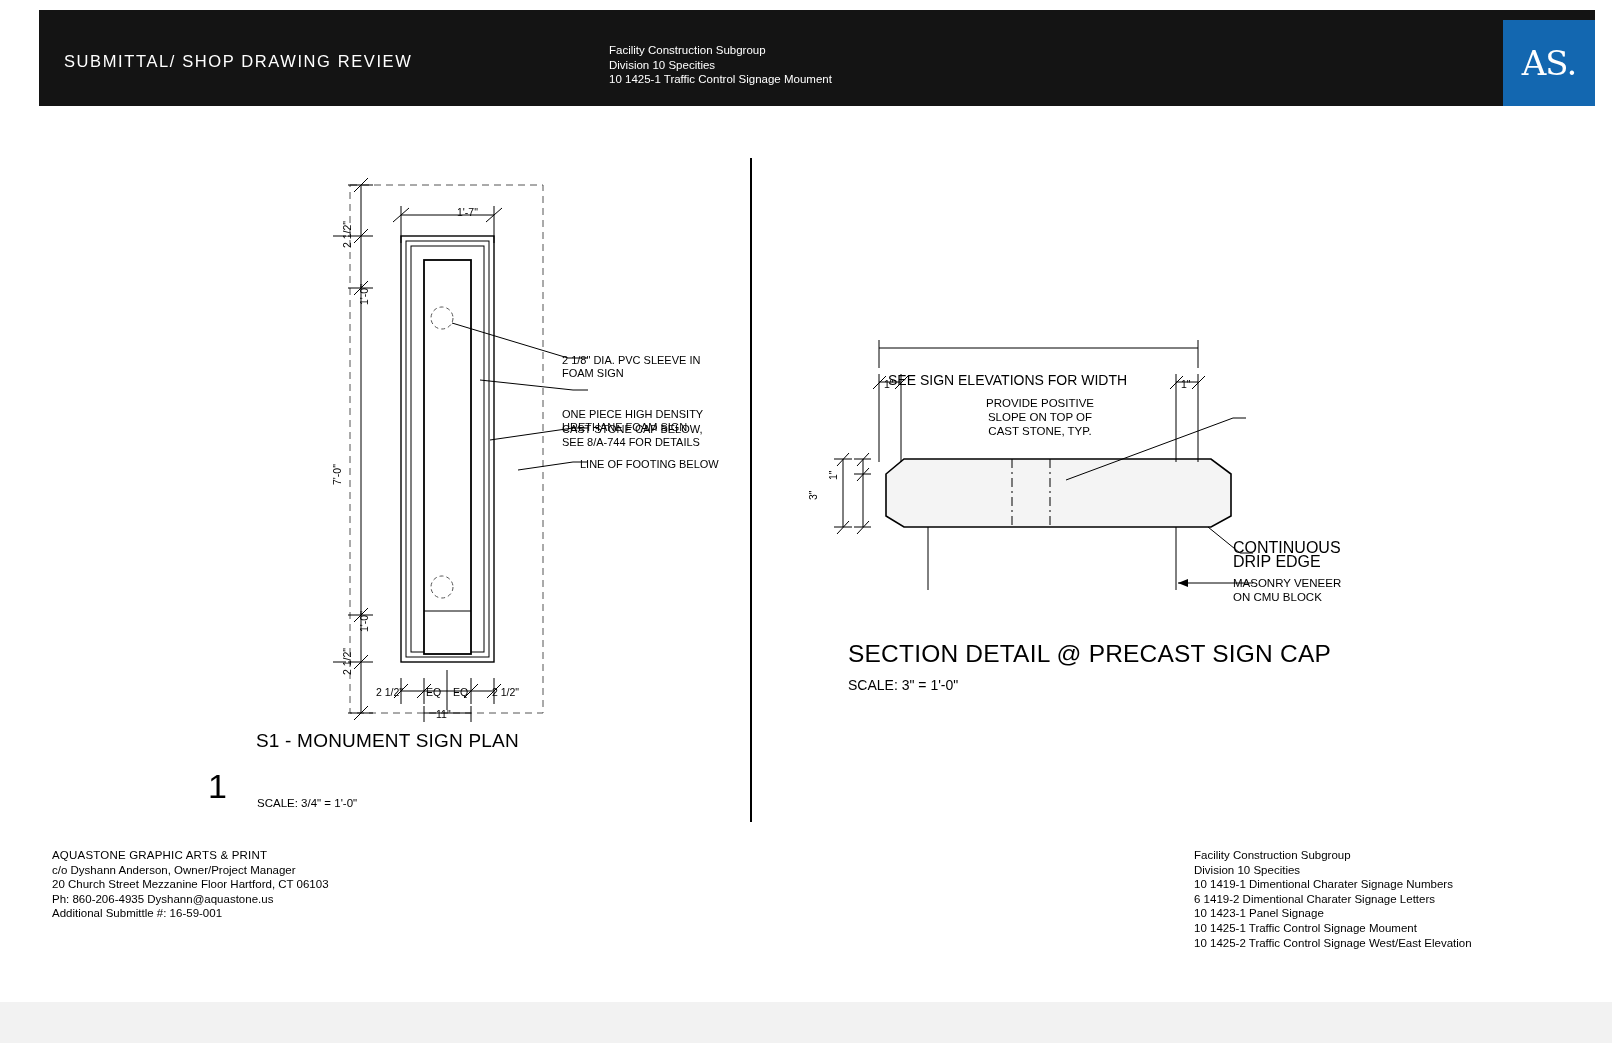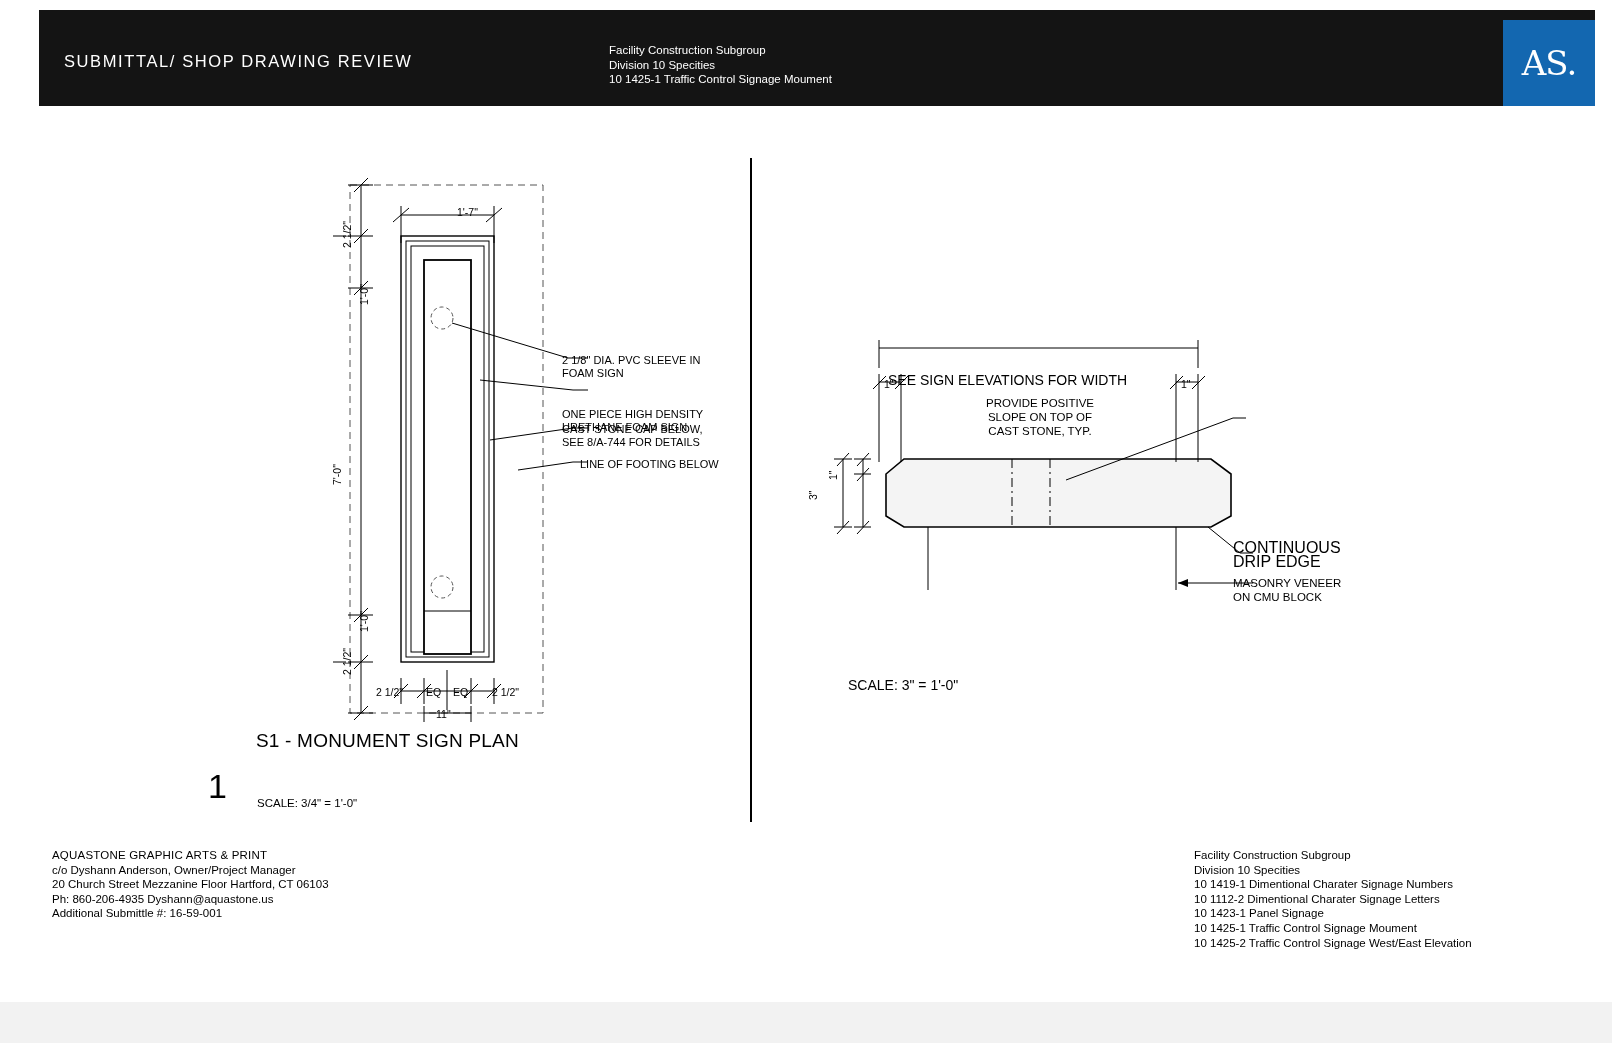--- a/index.html
+++ b/index.html
@@ -338,35 +338,36 @@
 
   <div class="t" style="left:958px; top:386px; font-size:11.5px; line-height:14px;text-align:center;">PROVIDE POSITIVE
 SLOPE ON TOP OF
 CAST STONE, TYP.</div>
 
   <div class="t" style="left:1205px; top:531px; font-size:16px; line-height:14.4px;">CONTINUOUS
 DRIP EDGE</div>
   <div class="t" style="left:1205px; top:566px; font-size:11.5px; line-height:14.4px;">MASONRY VENEER
 ON CMU BLOCK</div>
 
+  <div class="section-title" style="left:820px; top:630px;">SECTION DETAIL @ PRECAST SIGN CAP</div>
   <div class="section-scale" style="left:820px; top:667px;">SCALE: 3" = 1'-0"</div>
 
   <div class="footer-left">
     <div class="f-strong">AQUASTONE GRAPHIC ARTS &amp; PRINT</div>
     <div>c/o Dyshann Anderson, Owner/Project Manager</div>
     <div>20 Church Street Mezzanine Floor Hartford, CT 06103</div>
     <div>Ph: 860-206-4935  Dyshann@aquastone.us</div>
     <div>Additional Submittle #: 16-59-001</div>
   </div>
 
   <div class="footer-right">
     <div>Facility Construction Subgroup</div>
     <div>Division 10 Specities</div>
     <div>10 1419-1 Dimentional Charater Signage Numbers</div>
-    <div>10 1112-2 Dimentional Charater Signage Letters</div>
+    <div>6 1419-2 Dimentional Charater Signage Letters</div>
     <div>10 1423-1 Panel Signage</div>
     <div>10 1425-1 Traffic Control Signage Moument</div>
     <div>10 1425-2 Traffic Control Signage West/East Elevation</div>
   </div>
 
 </div>
 
 <div class="page-bottom"></div>
 
 </body></html>

